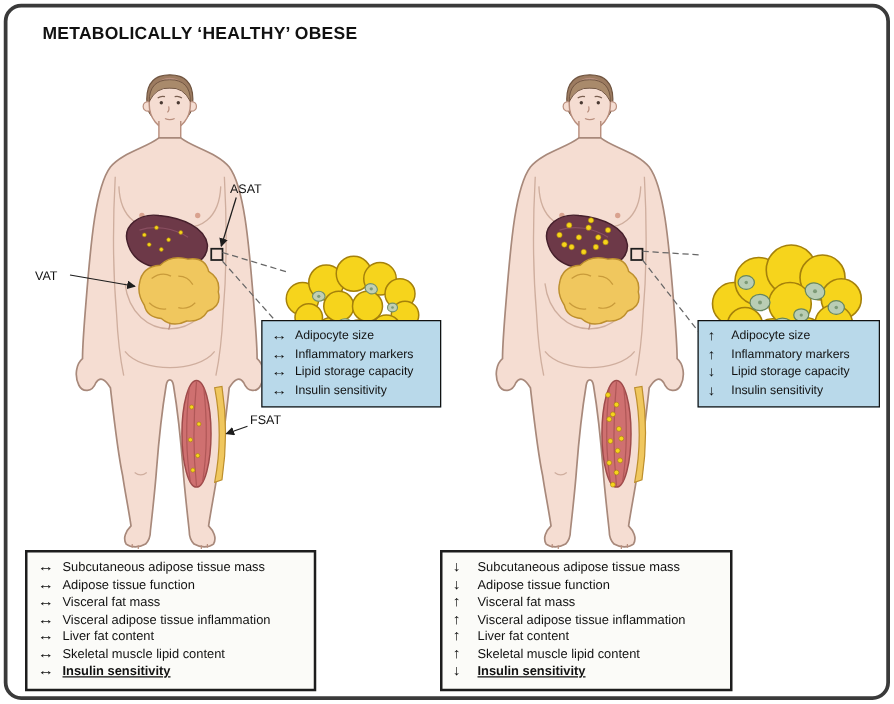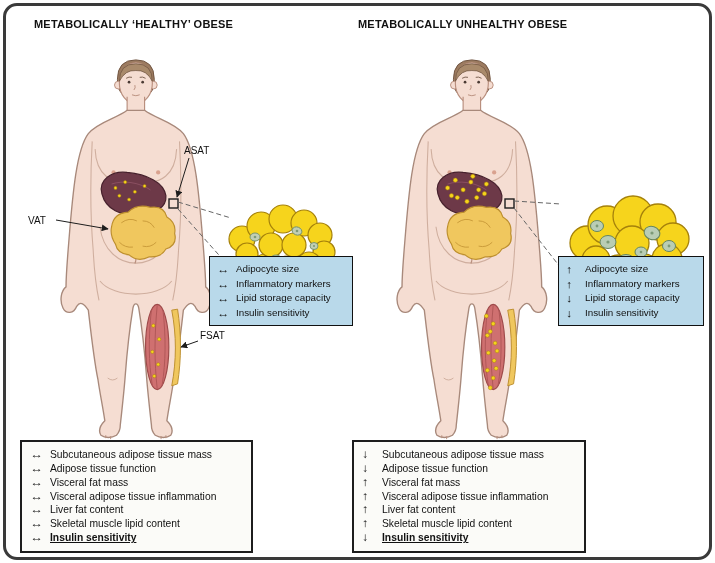--- a/index.html
+++ b/index.html
@@ -1,19 +1,19 @@
 <!DOCTYPE html>
 <html><head>
 <meta charset="utf-8">
 <style>
   *{margin:0;padding:0;box-sizing:border-box}
   html,body{background:#ffffff}
   body{width:715px;height:563px;overflow:hidden;font-family:"Liberation Sans",sans-serif;position:relative}
   .canvas{position:absolute;left:3px;top:3px;width:709px;height:557px;border:3px solid #3a3a3a;border-radius:14px;background:#fff;overflow:hidden}
-  .title{position:absolute;font-size:11px;font-weight:bold;color:#111;letter-spacing:.2px;white-space:nowrap}
+  .title{position:absolute;font-size:14px;font-weight:bold;color:#111;letter-spacing:.2px;white-space:nowrap}
   .bodysvg{position:absolute}
   svg text{font-family:"Liberation Sans",sans-serif;font-size:10px;fill:#111}
   .bluebox{position:absolute;background:#b9d9ea;border:1.6px solid #111;padding:5px 7px;display:flex;flex-direction:column;justify-content:space-between;width:144px;height:70px}
   .brow{display:flex;align-items:center;font-size:9.8px;color:#111;line-height:14px;white-space:nowrap}
   .arr{flex:0 0 19px;width:19px;font-weight:bold;font-size:11px;transform:scaleX(1.15);transform-origin:left center}
   .sumbox{position:absolute;background:#fbfbf8;border:2px solid #1d1d1d;padding:6px 8px;width:233px;height:113px;display:flex;flex-direction:column;justify-content:space-between}
   .srow{display:flex;align-items:center;font-size:10.3px;line-height:13.8px;color:#111;white-space:nowrap}
   .srow .arr{flex:0 0 20px;width:20px;font-size:11.5px}
   .srow:last-child{font-weight:bold}
   .srow:last-child .stext{text-decoration:underline}
@@ -173,21 +173,20 @@
     <div class="srow">
         <span class="arr">↔</span>
         <span class="stext">Skeletal muscle lipid content</span>
       </div>
     <div class="srow">
         <span class="arr">↔</span>
         <span class="stext">Insulin sensitivity</span>
       </div>
   </div>
 
-  <div class="title" style="left:352px;top:12px">METABOLICALLY UNHEALTHY OBESE</div>
 
   <svg class="bodysvg" style="left:350px;top:40px" width="345" height="400">
     <g transform="translate(14,10) scale(0.97)">
       <use href="#body-base"></use>
       <g fill="#f6d41c" stroke="#a5810b" stroke-width="0.5">
         <circle cx="80" cy="136" r="2.2"></circle>
           <circle cx="88" cy="128" r="2.2"></circle>
         <circle cx="96" cy="138" r="2.2"></circle>
           <circle cx="104" cy="130" r="2.2"></circle>
         <circle cx="112" cy="138" r="2.2"></circle>

